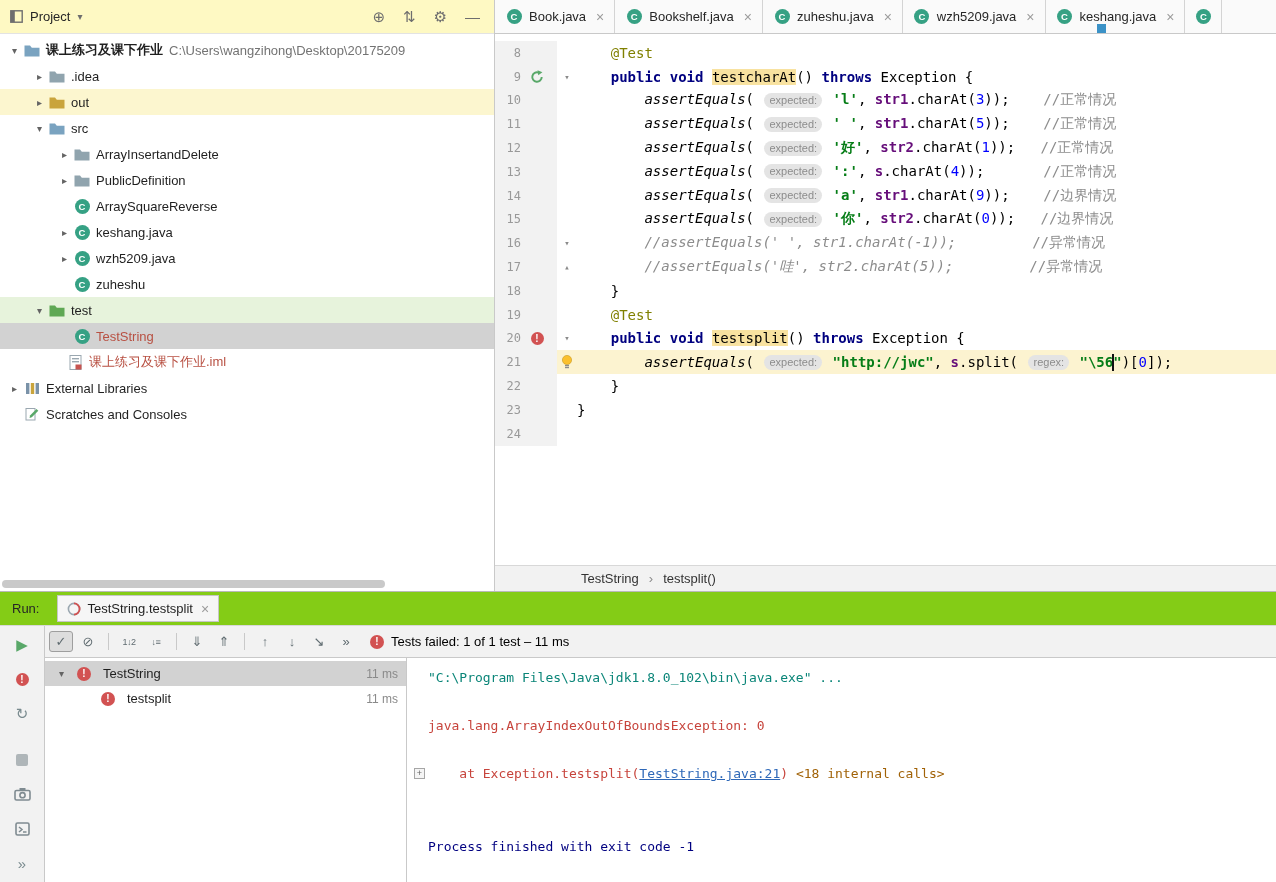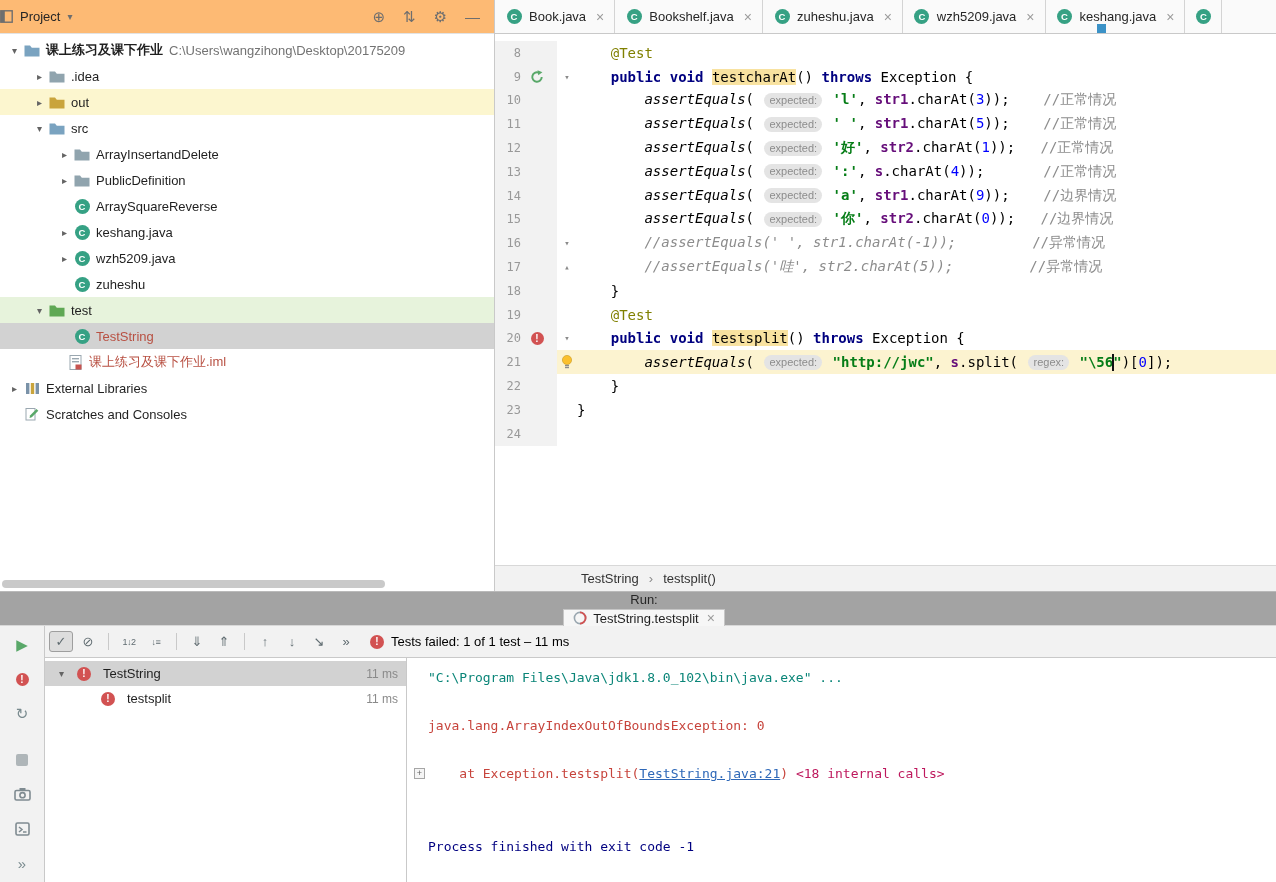--- a/index.html
+++ b/index.html
@@ -1,21 +1,21 @@
 <!DOCTYPE html>
 <html><head>
 <meta charset="utf-8">
 <style>
   html,body{margin:0;padding:0;}
   body{width:1276px;height:882px;overflow:hidden;background:#fff;
        font-family:"Liberation Sans",sans-serif;font-size:13px;color:#1f1f1f;position:relative;}
 
   
   #project-panel{position:absolute;left:0;top:0;width:494px;height:591px;background:#fff;border-right:1px solid #c9c9c9;}
-  #project-header{height:33px;display:flex;align-items:center;gap:7px;border-bottom:1px solid #e3e3e3;background:#fdba74;}
+  #project-header{height:33px;display:flex;align-items:center;padding-left:10px;gap:7px;border-bottom:1px solid #e3e3e3;background:#fef9c3;}
   #project-title{color:#262626;}
   #project-caret{color:#6e6e6e;font-size:10px;}
   #ph-icons{margin-left:auto;display:flex;gap:18px;padding-right:14px;align-items:center;}
   .ph-ic{color:#6e6e6e;font-size:15px;cursor:default;}
   #project-tree{padding-top:3px;overflow:hidden;height:540px;}
   .tree-row{height:26px;display:flex;align-items:center;white-space:nowrap;overflow:hidden;}
   .row-yellow{background:#fcf6cf;}
   .row-green{background:#e7f3dc;}
   .row-selected{background:#d2d2d2;}
   .chev{width:17px;flex:none;text-align:center;font-size:10px;color:#646464;}
@@ -63,21 +63,21 @@
         font:11px/15px "Liberation Sans",sans-serif;vertical-align:middle;}
   .caret{display:inline-block;width:2px;height:17px;background:#111;margin:0 -1px;vertical-align:middle;}
 
   
   #breadcrumb{position:absolute;left:495px;top:565px;width:781px;height:26px;background:#f2f2f2;border-top:1px solid #d8d8d8;
               display:flex;align-items:center;padding-left:86px;gap:10px;box-sizing:border-box;color:#333;}
   .crumb-sep{color:#8a8a8a;}
 
   
   #bottom-panel{position:absolute;left:0;top:591px;width:1276px;height:291px;border-top:1px solid #b9b9b9;background:#fff;box-sizing:border-box;}
-  #run-header{height:34px;background:#a3a3a3;border-bottom:1px solid #d8d8d8;display:flex;align-items:center;padding-left:12px;gap:2px;box-sizing:border-box;flex-direction:column;}
+  #run-header{height:34px;background:#84cc16;border-bottom:1px solid #d8d8d8;display:flex;align-items:center;padding-left:12px;gap:18px;box-sizing:border-box;}
   #run-label{color:#262626;}
   .run-tab{background:#f6f6f6;border:1px solid #c6c6c6;height:25px;display:flex;align-items:center;padding:0 9px;gap:6px;}
   .rt-close{color:#9b9b9b;font-size:14px;margin-left:2px;}
   #bottom-body{position:absolute;top:34px;left:0;right:0;bottom:0;display:flex;}
   #left-strip{width:45px;flex:none;background:#f2f2f2;border-right:1px solid #c9c9c9;display:flex;flex-direction:column;align-items:center;gap:13px;padding-top:8px;box-sizing:border-box;}
   .strip-ic{width:28px;height:22px;display:flex;align-items:center;justify-content:center;font-size:15px;color:#7a8b8f;}
   .strip-ic.gap{margin-top:12px;}
   .strip-ic.bottom{margin-top:auto;margin-bottom:8px;}
   #bottom-right{flex:1;display:flex;flex-direction:column;min-width:0;}
   #run-toolbar{height:32px;flex:none;background:#f2f2f2;border-bottom:1px solid #c9c9c9;display:flex;align-items:center;padding-left:4px;box-sizing:border-box;}
@@ -93,21 +93,21 @@
   .tt-row.selected{background:#d2d2d2;}
   .tt-time{margin-left:auto;color:#8a8a8a;font-size:12px;}
   #console{flex:1;background:#fff;padding:7px 0 0 4px;font-family:"DejaVu Sans Mono",monospace;font-size:13px;overflow:hidden;}
   .c-line{display:flex;white-space:pre;height:24.2px;align-items:center;}
   .fold-slot{width:17px;flex:none;display:flex;justify-content:center;align-items:center;}
   .cfold{width:11px;height:11px;border:1px solid #a6a6a6;background:#f5f5f5;color:#666;
          font:9px/9px "Liberation Sans",sans-serif;text-align:center;box-sizing:border-box;}
   .c-sys{color:#0a8578;}
   .c-err{color:#c7443c;}
   .c-link{color:#2e68b8;text-decoration:underline;}
-  .c-calls{color:#be185d;}
+  .c-calls{color:#a16207;}
   .c-proc{color:#000080;}
 </style>
 </head>
 <body>
 
 <div id="project-panel">
   <div id="project-header">
     <span style="display:inline-flex;">
       <svg width="13" height="13" viewBox="0 0 13 13">
           <rect x="0.8" y="0.8" width="11.4" height="11.4" fill="none" stroke="#6e6e6e" stroke-width="1.4"></rect>

